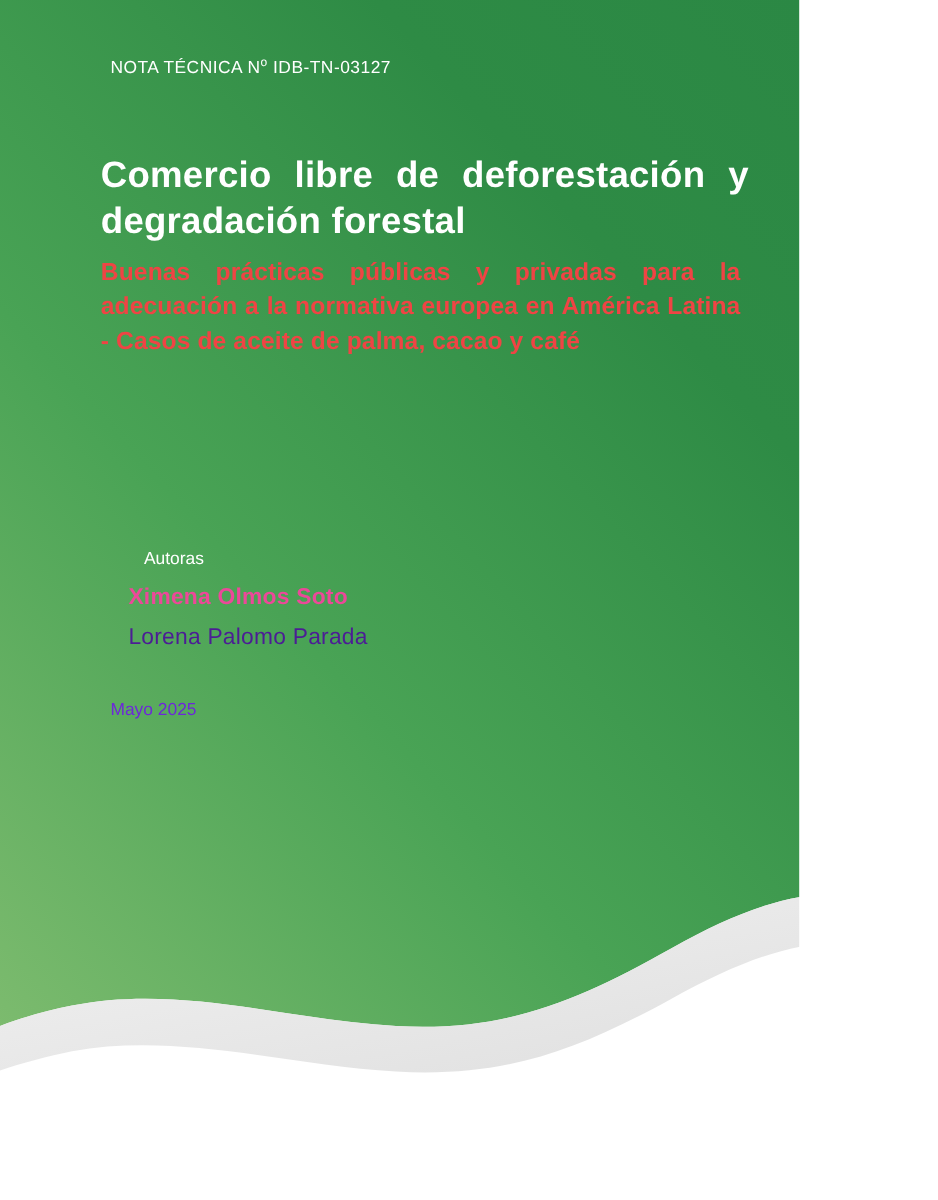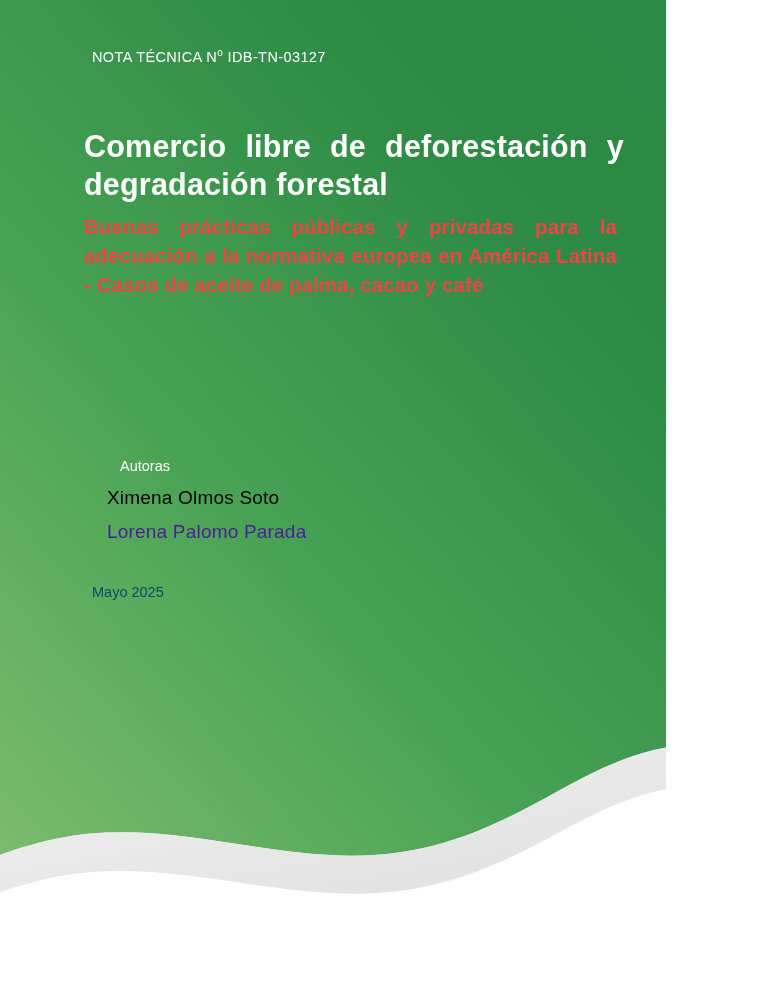--- a/index.html
+++ b/index.html
@@ -84,39 +84,39 @@
     font-size: 14.5px;
     color: #ffffff;
     font-weight: 400;
     margin-left: 28px;
   }
   .author-1 {
     position: absolute;
     left: 107px;
     top: 487px;
     font-size: 19px;
-    color: #000000;
-    font-weight: 400;
+    color: #ec4899;
+    font-weight: 700;
     letter-spacing: 0.2px;
   }
   .author-2 {
     position: absolute;
     left: 107px;
     top: 521px;
     font-size: 19px;
     color: #4c1d95;
     font-weight: 400;
     letter-spacing: 0.2px;
   }
   .date {
     position: absolute;
     left: 92px;
     top: 584px;
     font-size: 14.5px;
-    color: #0c4a6e;
+    color: #6d28d9;
     font-weight: 400;
   }
   
   .footer {
     position: absolute;
     left: 0;
     top: 900px;
     width: 782px;
     height: 100px;
     background: #ffffff;

